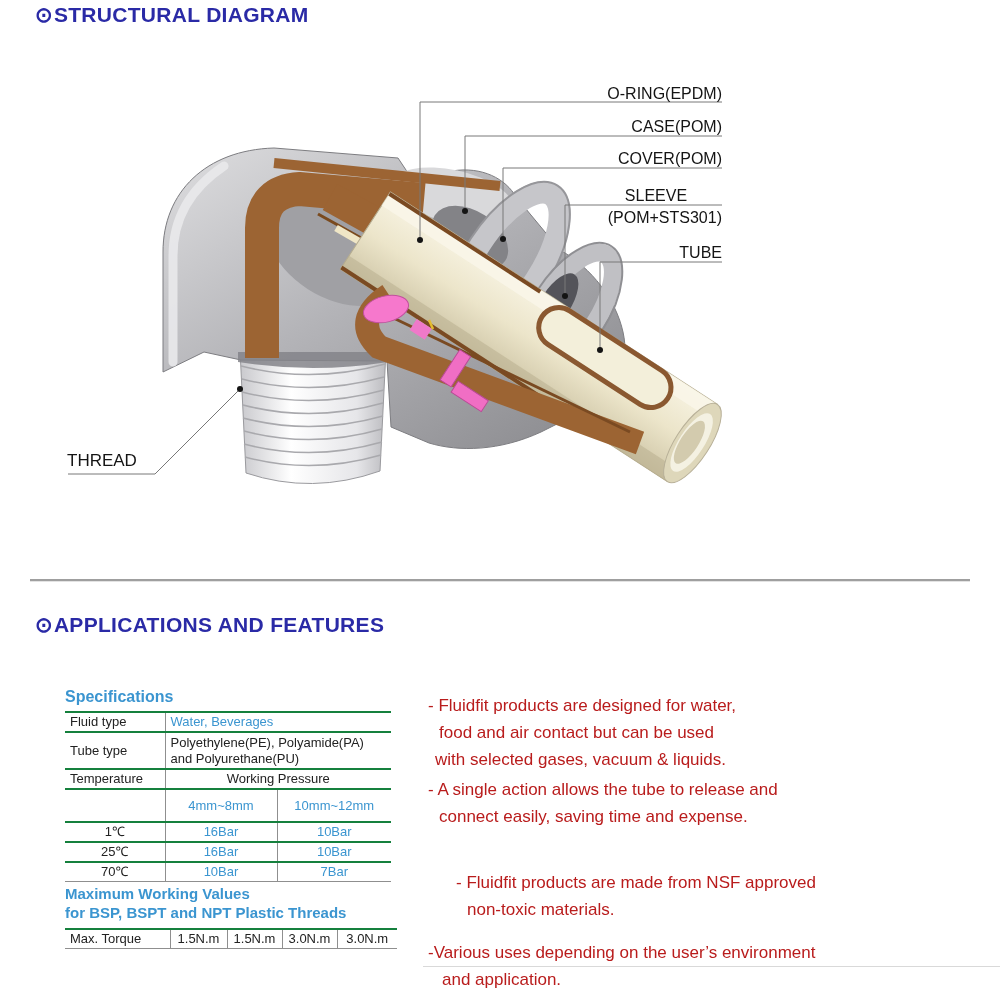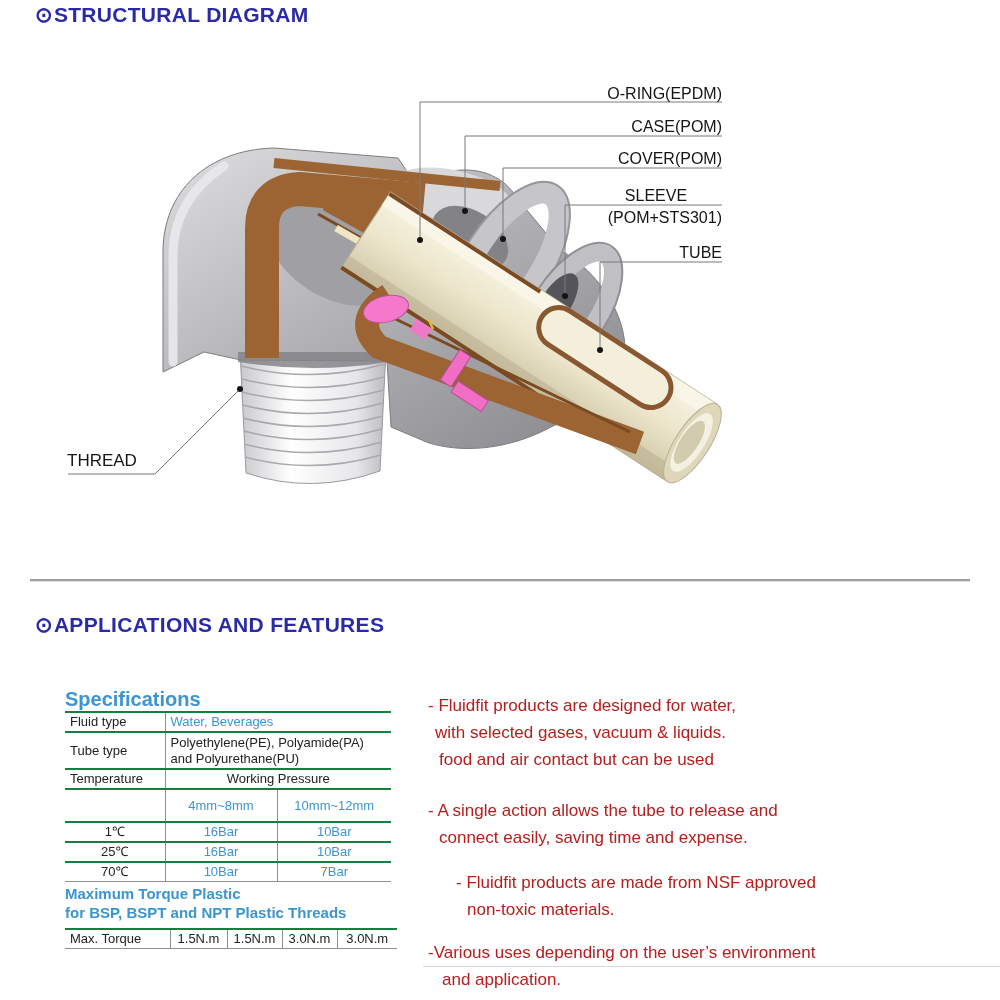--- a/index.html
+++ b/index.html
@@ -19,21 +19,21 @@
     position:absolute;font-size:16px;color:#141414;white-space:nowrap;line-height:19px;
   }
   .dlabel.right{right:278px;text-align:right;}
   .dlabel.center{width:132px;text-align:center;}
   
   .divider{position:absolute;left:30px;width:940px;height:3px;}
   .divider .d1{height:2px;background:#9f9f9f;}
   .divider .d2{height:1px;background:#e3e3e3;}
   .faint-line{position:absolute;height:1px;background:#d9d9d9;}
   
-  .tbl-title{position:absolute;font-size:20px;font-weight:bold;color:#3b95d0;white-space:nowrap;}
+  .tbl-title{position:absolute;font-size:16px;font-weight:bold;color:#3b95d0;white-space:nowrap;}
   .tbl-title2{position:absolute;font-size:15px;font-weight:bold;color:#3b95d0;white-space:nowrap;line-height:19px;}
   table.spec, table.torque{border-collapse:collapse;table-layout:fixed;}
   table.spec{position:absolute;left:65px;top:711px;width:326px;}
   table.torque{position:absolute;left:65px;top:928px;width:332px;}
   table td{
     font-size:13px;color:#222;padding:1px 5px;line-height:16px;
     border-top:2px solid #15803d;border-bottom:1px solid #8f8f8f;
     overflow:hidden;
   }
   td.sep{border-left:1px solid #8f8f8f;}
@@ -219,21 +219,21 @@
   </tr>
   <tr style="height:18px;">
     <td class="c">70℃</td>
     <td class="sep c blue">10Bar</td>
     <td class="sep c blue">7Bar</td>
   </tr>
 </tbody>
   </table>
 
 <div class="tbl-title2" style="left:65px;top:884px;">
-  <div>Maximum Torque Plastic</div>
+  <div>Maximum Working Values</div>
   <div>for BSP, BSPT and NPT Plastic Threads</div>
 </div>
 
 <table class="torque">
   <colgroup>
       <col style="width:105px">
       <col style="width:57px">
       <col style="width:55px">
       <col style="width:55px">
       <col style="width:60px">
@@ -244,24 +244,24 @@
     <td class="sep c">1.5N.m</td>
     <td class="sep c">1.5N.m</td>
     <td class="sep c">3.0N.m</td>
     <td class="sep c">3.0N.m</td>
   </tr>
 </tbody>
   </table>
 
 <div class="feature" style="top:692px;">
   <div>- Fluidfit products are designed for water,</div>
+  <div class="cont">food and air contact but can be used</div>
   <div class="cont" style="padding-left:7px;">with selected gases, vacuum &amp; liquids.</div>
-  <div class="cont">food and air contact but can be used</div>
-</div>
-<div class="feature" style="top:797px;">
+</div>
+<div class="feature" style="top:776px;">
   <div>- A single action allows the tube to release and</div>
   <div class="cont">connect easily, saving time and expense.</div>
 </div>
 <div class="feature" style="top:869px;margin-left:28px;">
   <div>- Fluidfit products are made from NSF approved</div>
   <div class="cont">non-toxic materials.</div>
 </div>
 <div class="feature" style="top:939px;">
   <div>-Various uses depending on the user’s environment</div>
   <div class="cont" style="padding-left:14px;">and application.</div>

